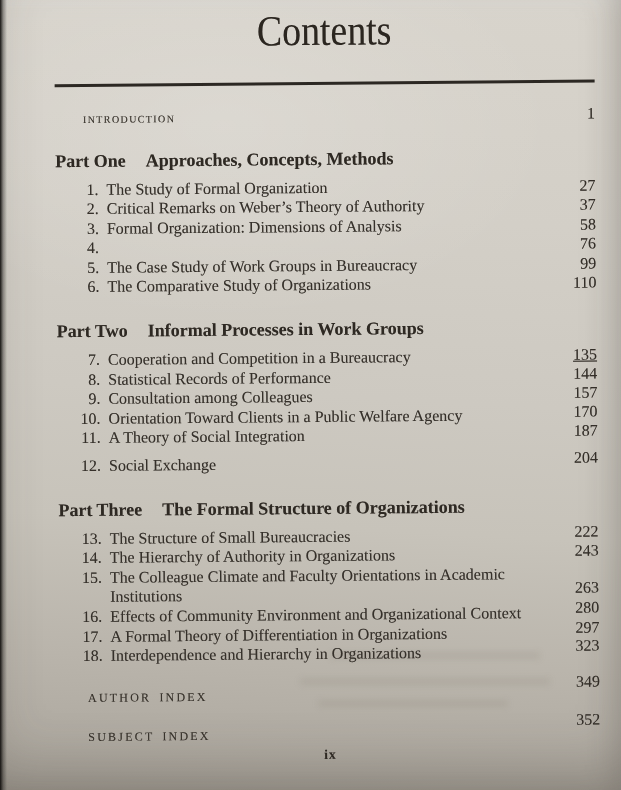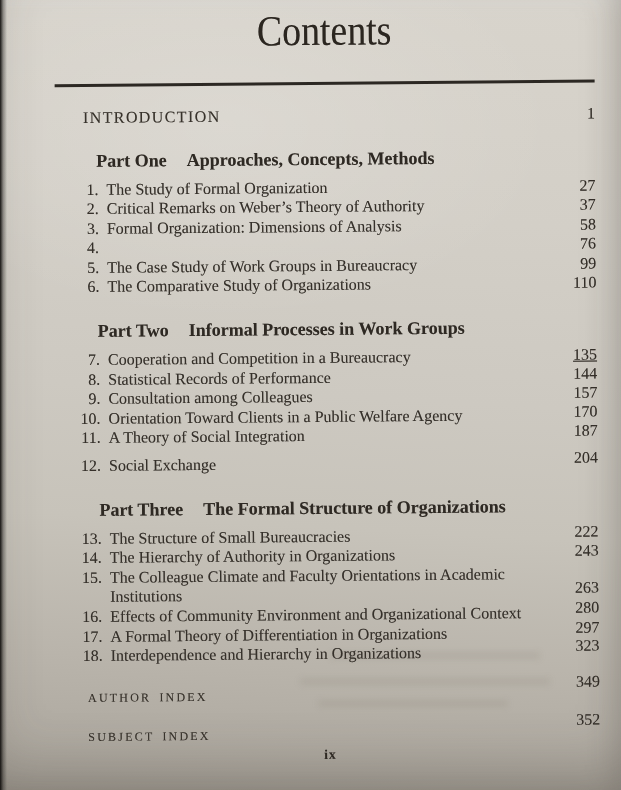--- a/index.html
+++ b/index.html
@@ -33,26 +33,26 @@
     transform:rotate(-0.5deg);transform-origin:50% 45%;
     text-shadow:0 0 0.6px rgba(53,48,42,0.40);
   }
   .page-title{
     margin:0;font-size:43px;line-height:46px;font-weight:normal;
     text-align:center;color:#2b2620;transform:scaleX(0.88);
   }
   .rule{margin-top:28px;height:2.5px;background:#2c2823;}
 
   .intro-row{display:flex;justify-content:space-between;align-items:baseline;margin-top:22px;}
-  .smallcaps{font-size:16px;letter-spacing:1.4px;color:#38332c;margin-left:28px;}
+  .smallcaps{font-size:10px;letter-spacing:1.4px;color:#38332c;margin-left:28px;}
   .pagenum{font-size:16px;display:inline-block;color:#332e28;}
 
   .part{margin-top:24px;}
   .part-heading{font-weight:bold;font-size:18px;line-height:20px;color:#2e2923;}
-  .part-label{margin-right:20px;margin-left:41px;}
+  .part-label{margin-right:20px;}
   .items{margin-top:9px;}
   .item{display:flex;align-items:flex-end;font-size:16px;line-height:19.6px;}
   .item-left{flex:1;display:flex;align-items:flex-start;}
   .num{width:43px;text-align:right;flex:none;}
   .ititle{margin-left:8px;}
 
   .index-row{display:flex;justify-content:space-between;align-items:baseline;height:15px;margin-top:24px;}
   .index-row:first-child{margin-top:22px;}
   .index-label{font-size:12px;letter-spacing:2.2px;word-spacing:3px;margin-left:28px;color:#38332c;}
 

